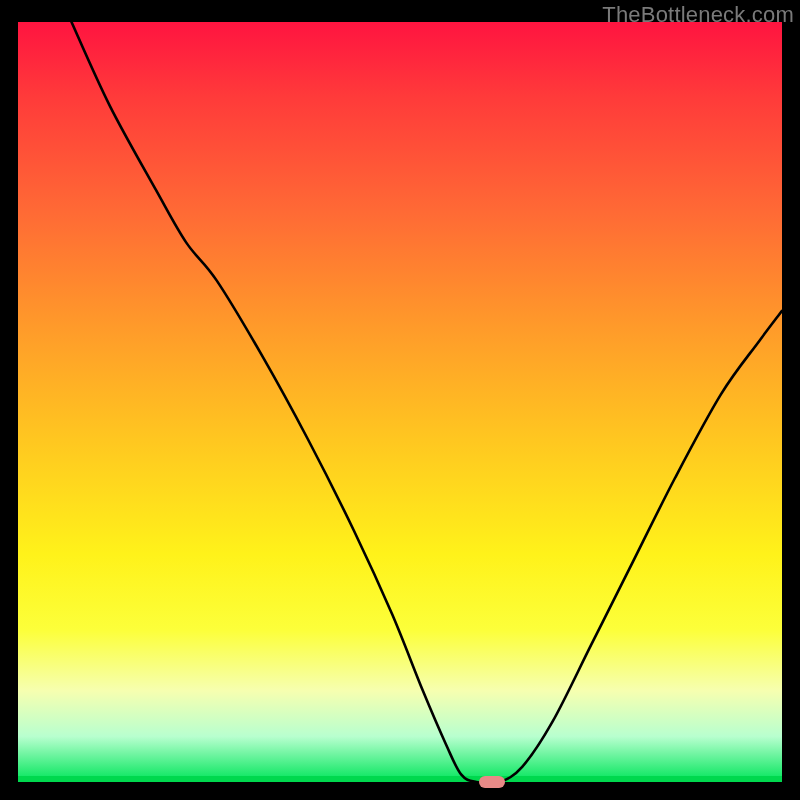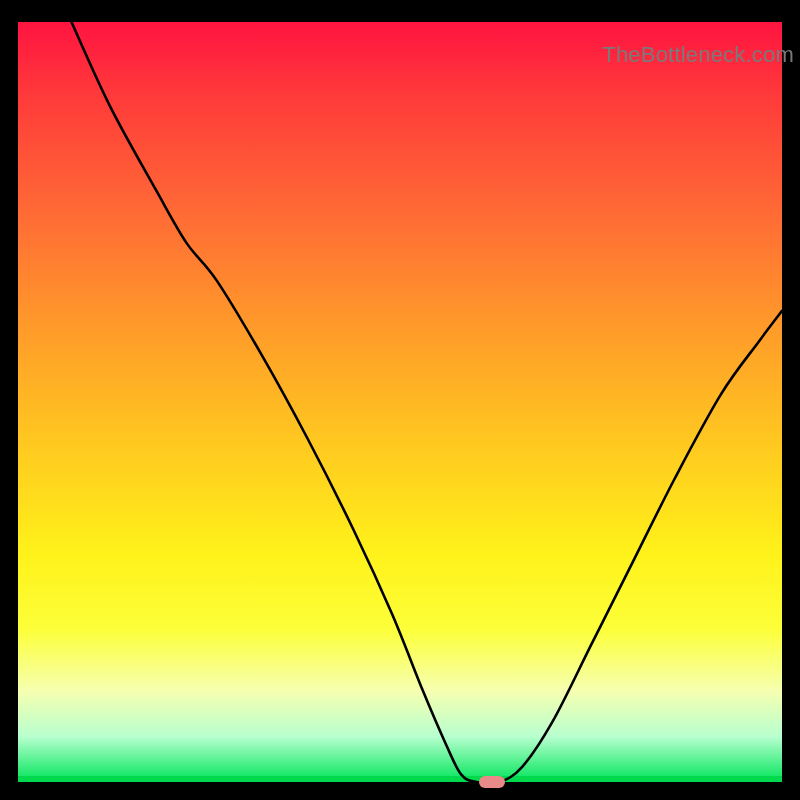--- a/index.html
+++ b/index.html
@@ -18,21 +18,20 @@
     background: #000;
   }
   .watermark {
     position: absolute;
     top: 2px;
     right: 6px;
     color: #7a7a7a;
     font-size: 22px;
     letter-spacing: 0.2px;
     z-index: 5;
-    margin-top: 40px;
   }
   .plot {
     position: absolute;
     left: 18px;
     top: 22px;
     width: 764px;
     height: 760px;
     background: linear-gradient(
       to bottom,
       #ff1440 0%,

